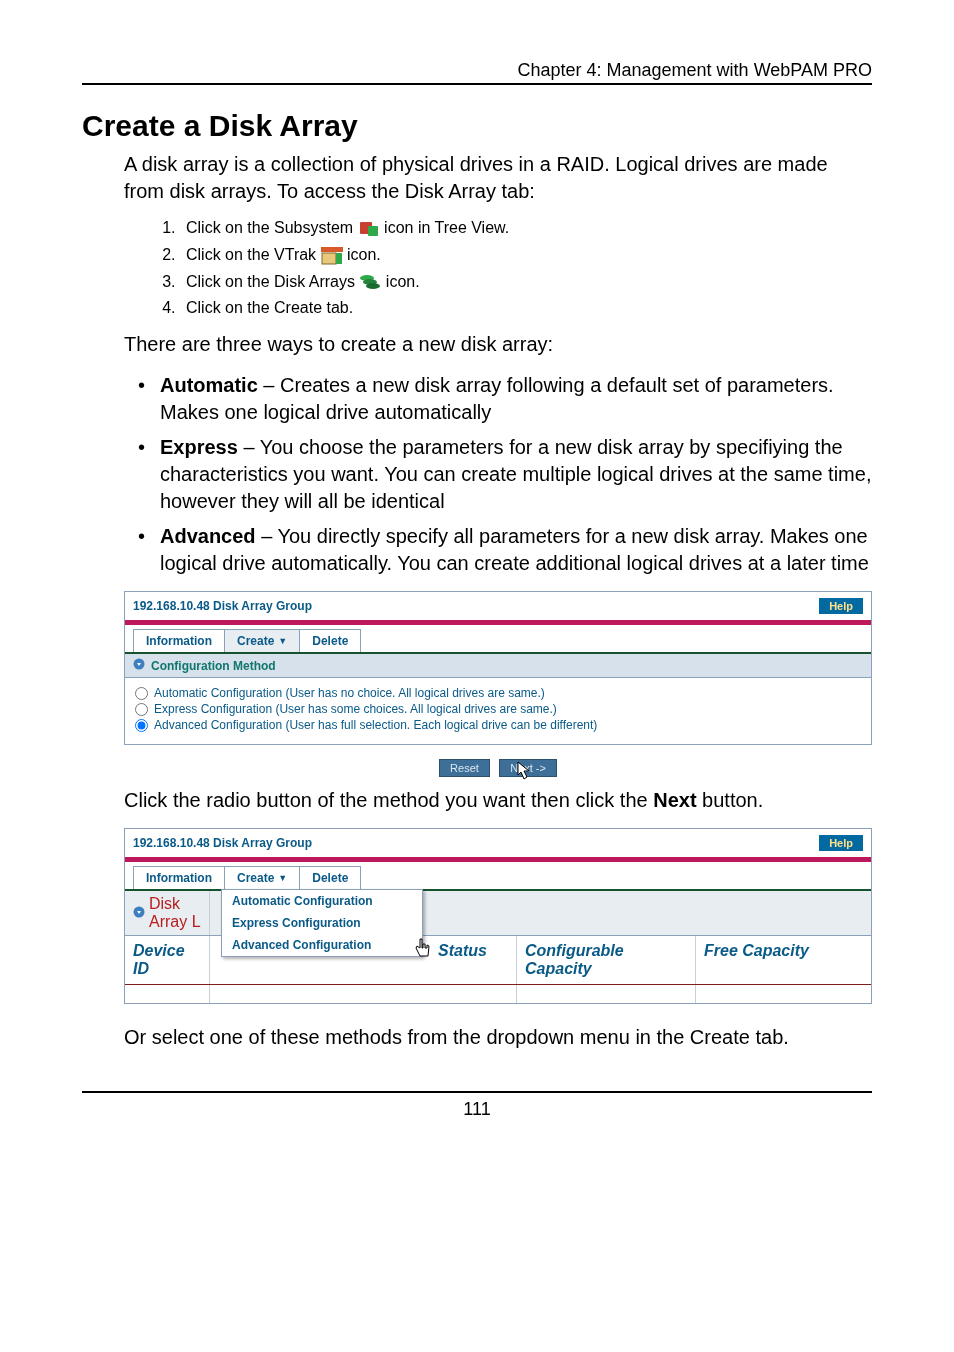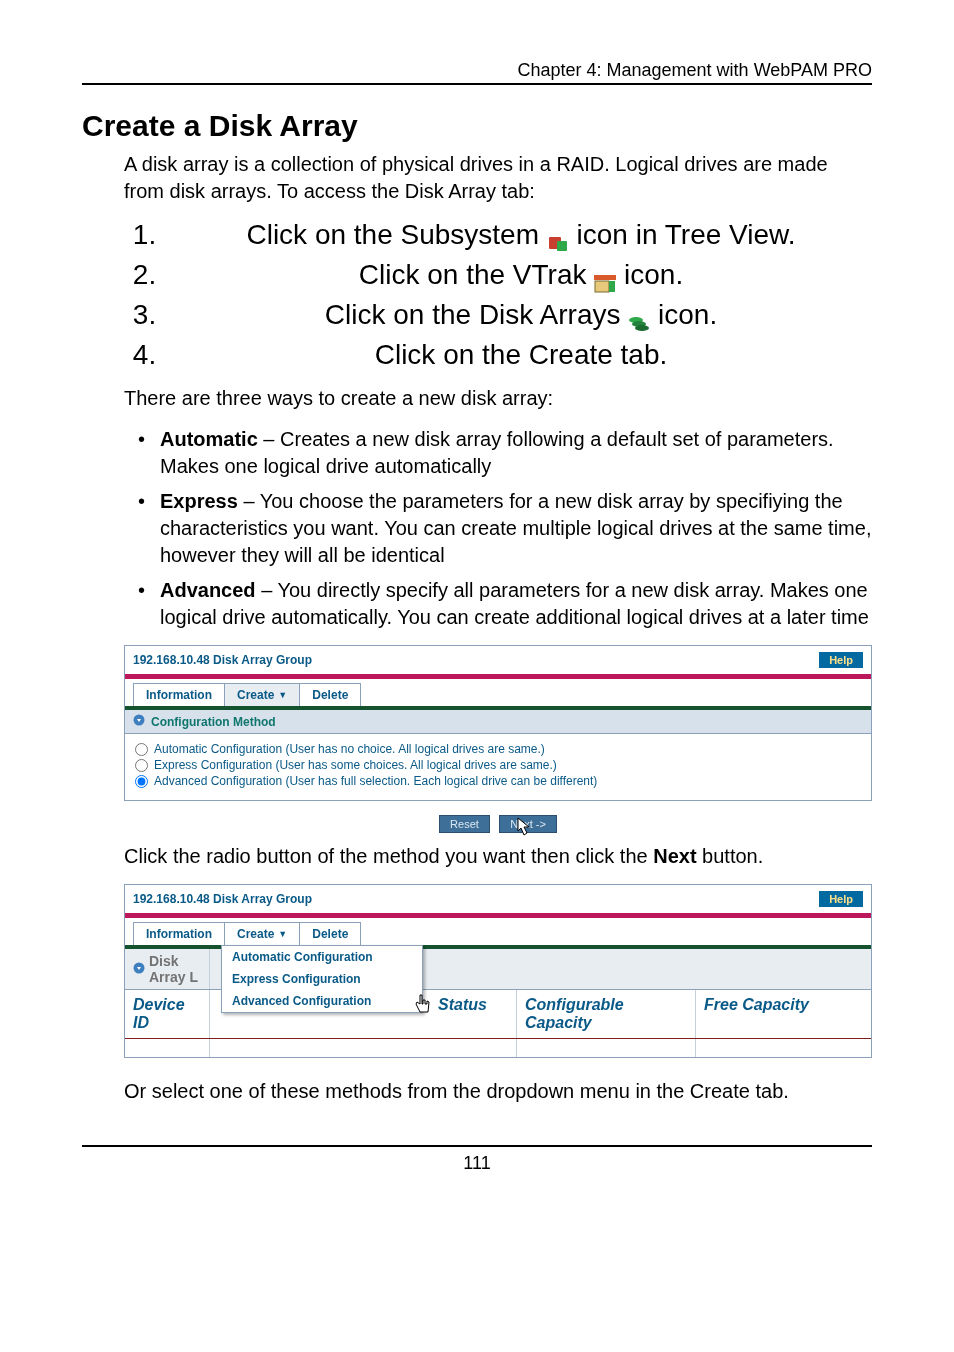--- a/index.html
+++ b/index.html
@@ -32,24 +32,23 @@
   .body-text {
     font-size: 20px;
     line-height: 1.35;
     margin: 0 0 14px 0;
   }
   ol.num-list {
     margin: 0 0 14px 0;
     padding-left: 40px;
   }
   ol.num-list li {
-    font-size: 28px;
-    margin: 8px 0;
+    font-size: 16px;
+    margin: 8px 16px;
     padding-left: 6px;
-    text-align: center;
   }
   ul.bul-list {
     list-style: none;
     margin: 0 0 14px 0;
     padding-left: 14px;
   }
   ul.bul-list li {
     font-size: 20px;
     margin: 8px 0;
     line-height: 1.35;
@@ -88,21 +87,21 @@
     font-weight: bold;
     font-size: 11px;
     padding: 2px 10px;
     display: inline-block;
   }
   .tabs-row {
     display: flex;
     align-items: flex-end;
     gap: 0;
     padding: 4px 8px 0 8px;
-    border-bottom: 4px solid #14532d;
+    border-bottom: 2px solid #14532d;
     background: #fff;
   }
   .tab {
     border: 1px solid #8aa1b9;
     border-bottom: none;
     padding: 4px 12px;
     color: #0a5a88;
     font-weight: bold;
     background: #fff;
     margin-right: -1px;
@@ -173,23 +172,23 @@
 
   
   .list-header-row {
     display: flex;
     background: #e8edf2;
     border-bottom: 1px solid #8aa1b9;
     position: relative;
   }
   .list-header-cell {
     padding: 4px 8px;
-    color: #737373;
-    font-weight: bold;
-    font-size: 14px;
+    color: #b91c1c;
+    font-weight: normal;
+    font-size: 16px;
     border-right: 1px solid #c5d0db;
     display: flex;
     align-items: center;
     gap: 4px;
   }
   .list-header-row2 {
     display: flex;
     border-bottom: 1px solid #7f1d1d;
     font-size: 16px;
     position: relative;

